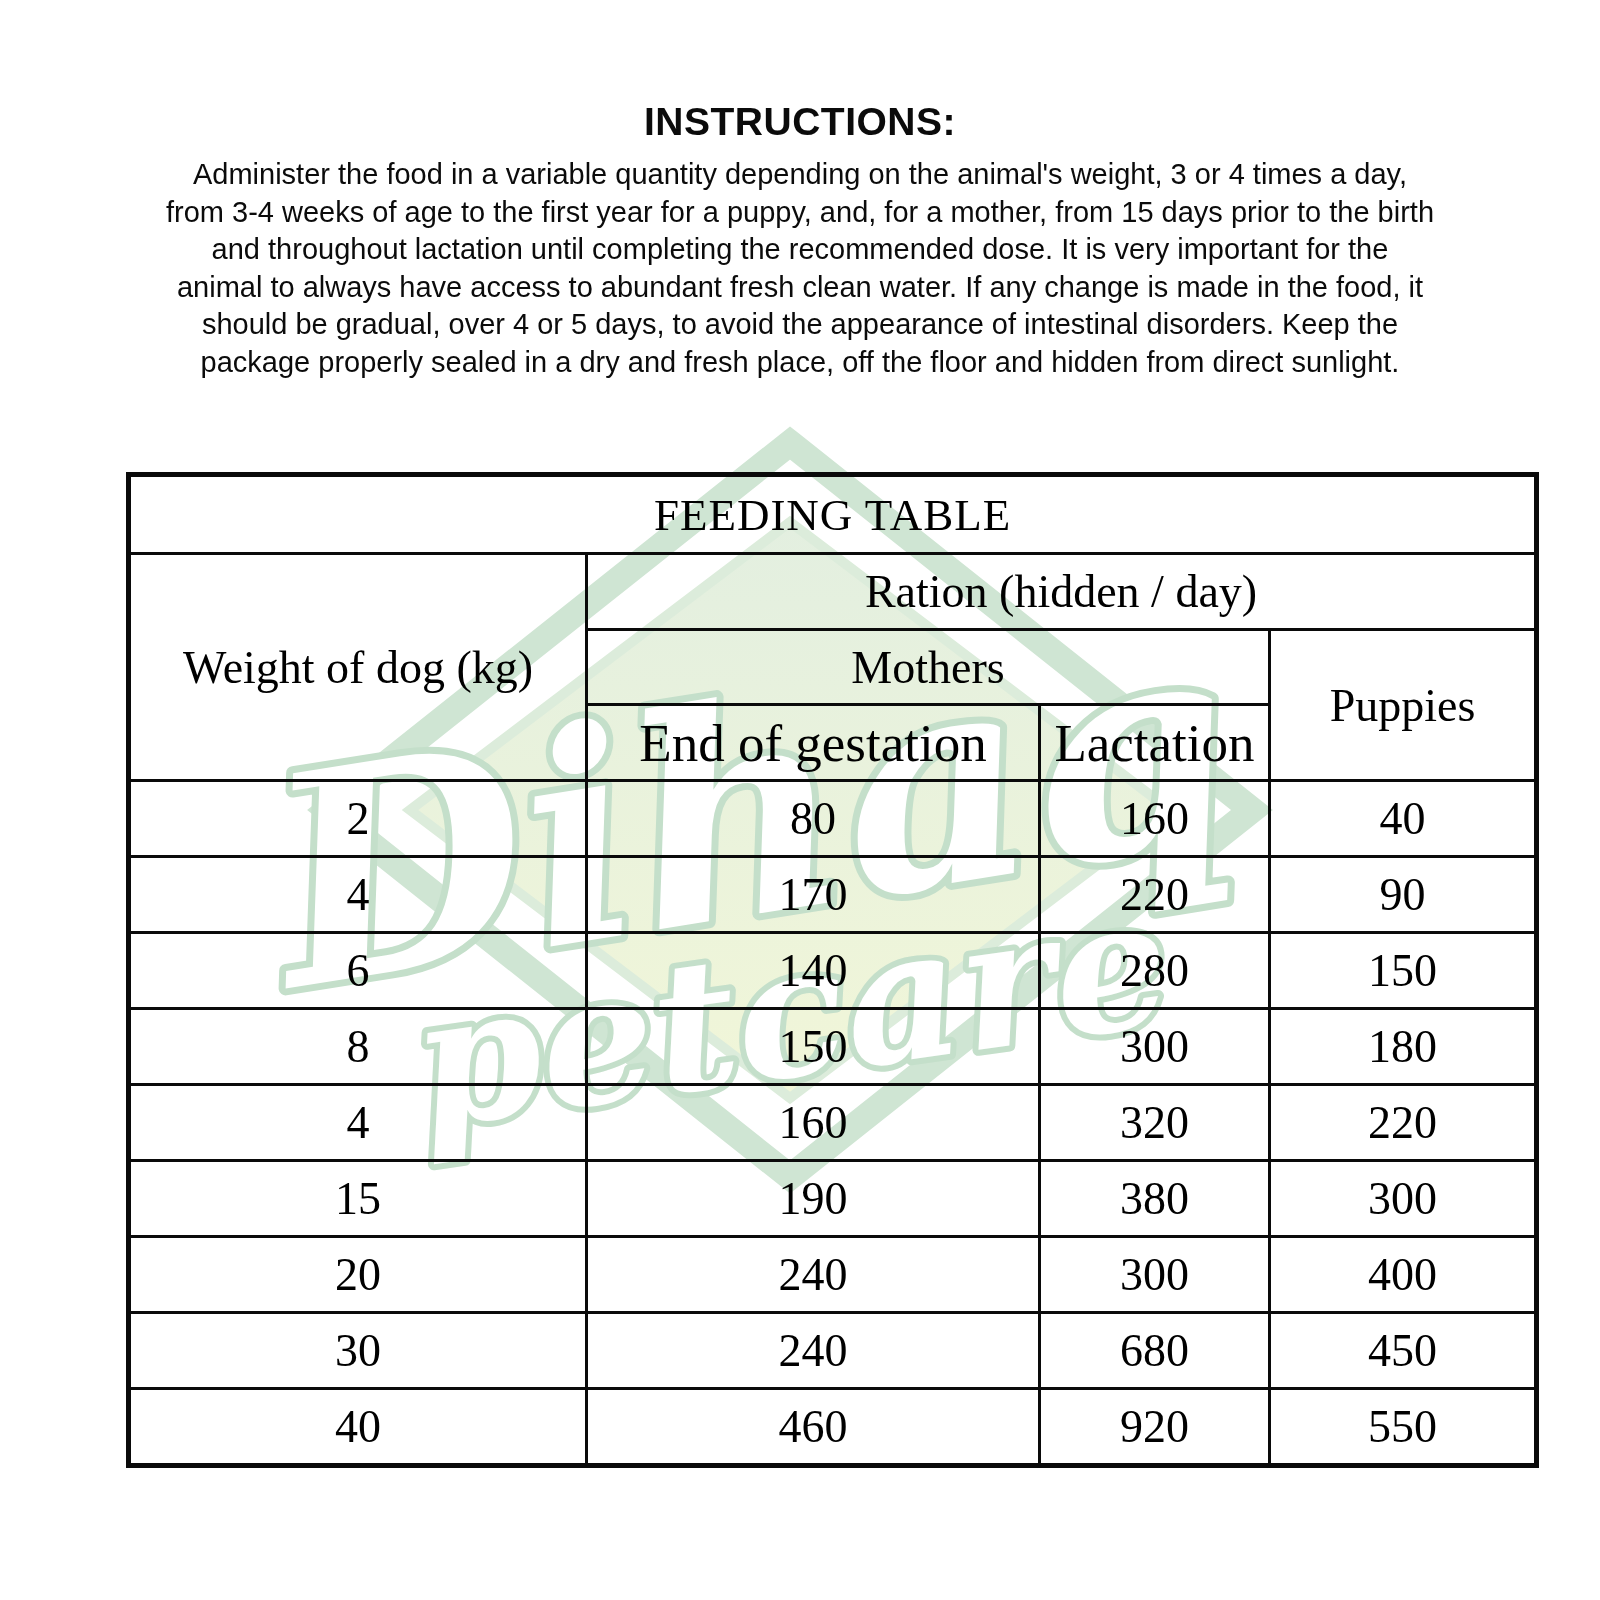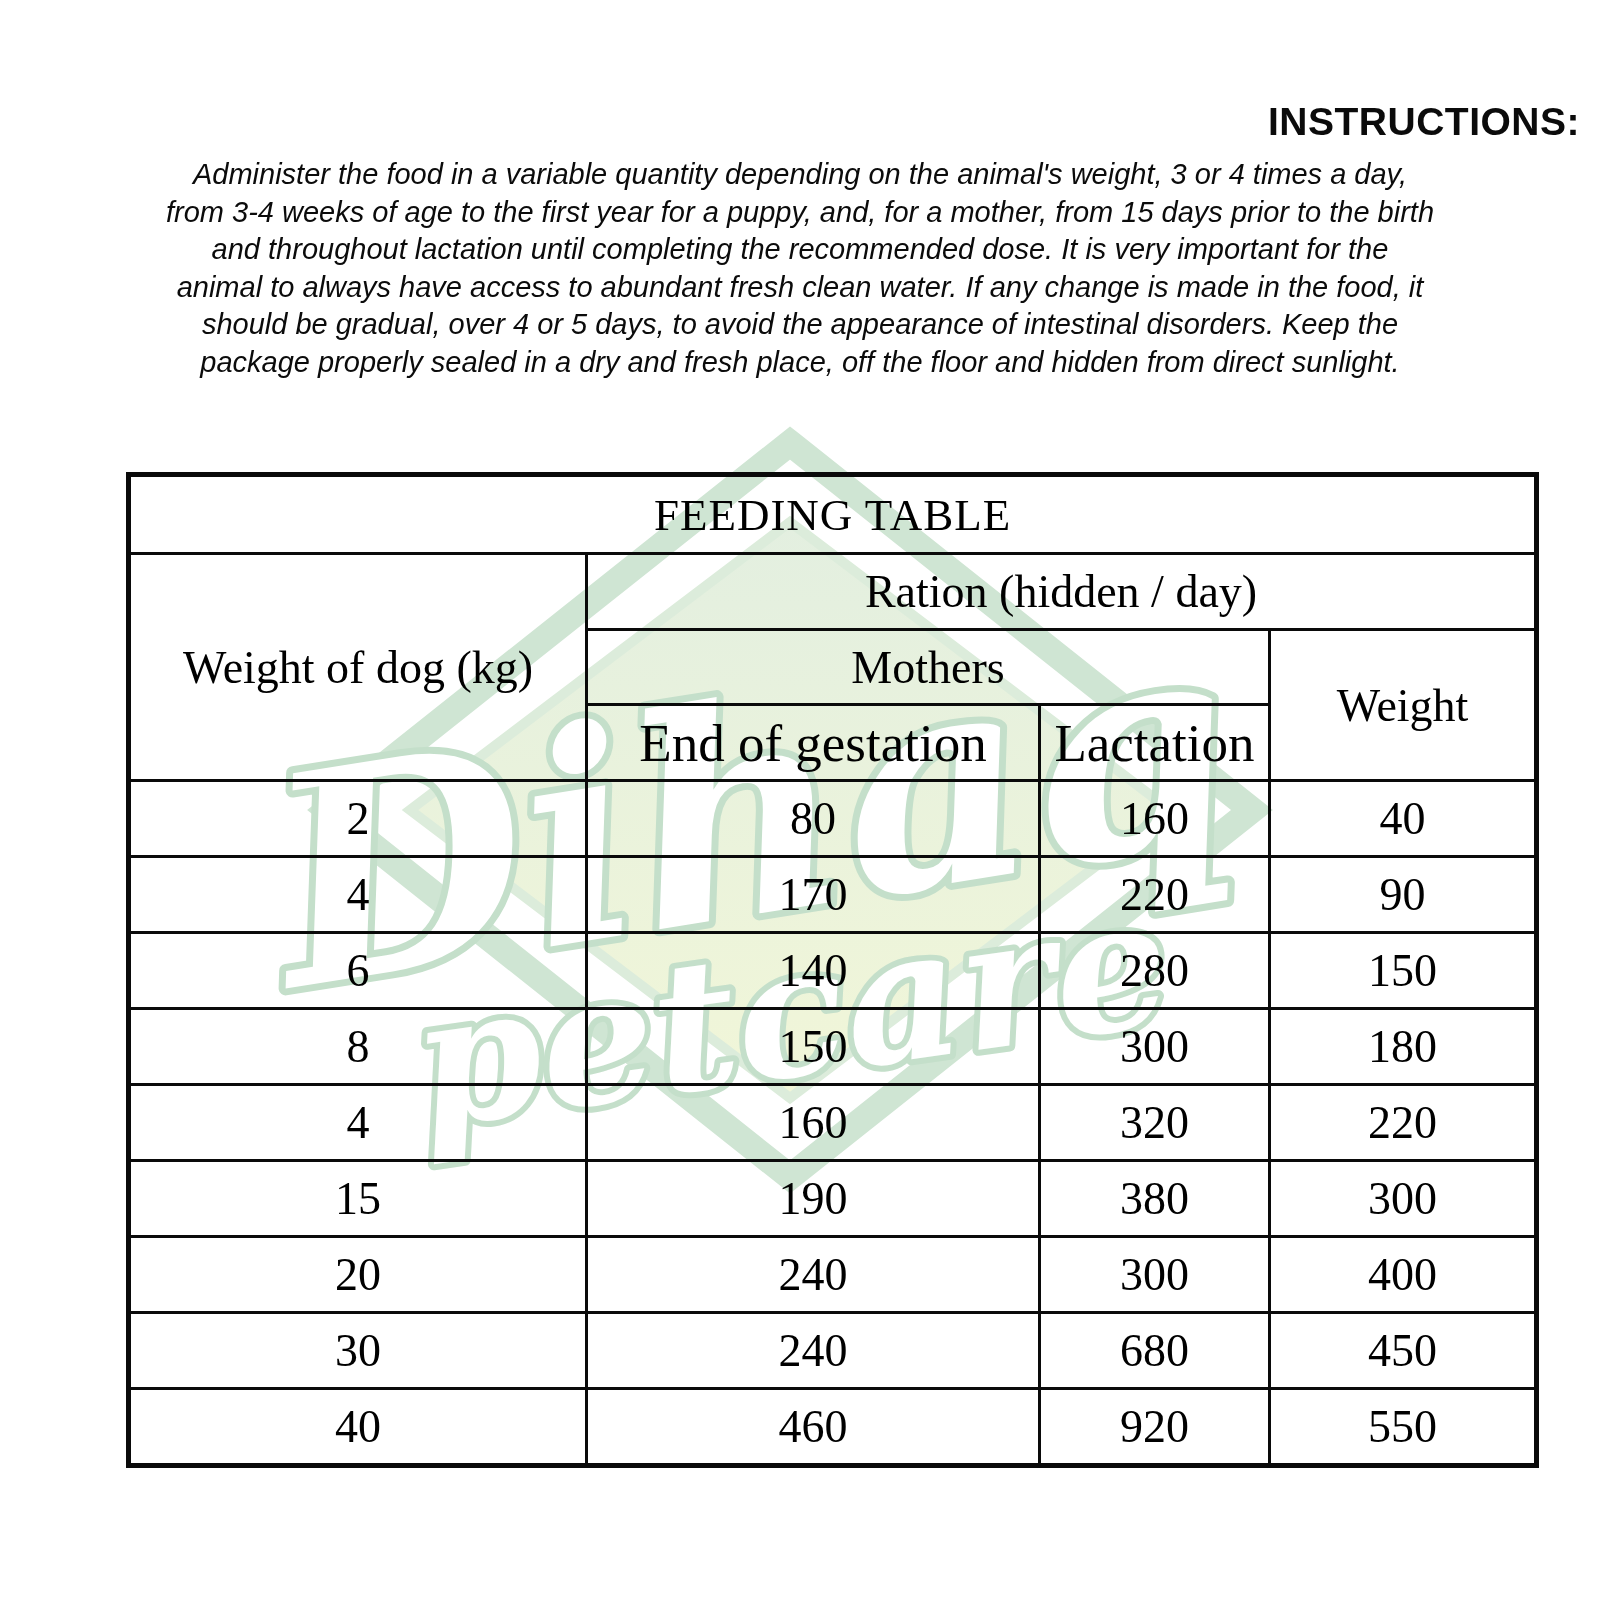--- a/index.html
+++ b/index.html
@@ -19,30 +19,28 @@
     width: 1560px;
     text-align: center;
     z-index: 3;
   }
   .instructions h1 {
     margin: 0 0 12px 0;
     font-size: 39px;
     font-weight: bold;
     letter-spacing: 0.5px;
     font-family: "Liberation Sans", sans-serif;
-    text-align: right;
   }
   .instructions p {
     margin: 12px auto;
     width: 1540px;
     font-size: 29px;
     line-height: 37.5px;
     white-space: pre-line;
     font-family: "Liberation Sans", sans-serif;
-    font-style: italic;
   }
 
   
   .watermark {
     position: absolute;
     left: 0; top: 0;
     z-index: 1;
     pointer-events: none;
   }
   .wm-script {
@@ -121,21 +119,21 @@
   <tbody>
     <tr class="title-row">
       <td colspan="4">FEEDING TABLE</td>
     </tr>
     <tr>
       <td rowspan="3">Weight of dog (kg)</td>
       <td colspan="3">Ration (hidden / day)</td>
     </tr>
     <tr class="subhead-row">
       <td colspan="2">Mothers</td>
-      <td rowspan="2">Weight</td>
+      <td rowspan="2">Puppies</td>
     </tr>
     <tr>
       <td class="small-head">End of gestation</td>
       <td class="small-head">Lactation</td>
     </tr>
   </tbody>
   <tbody>
       <tr>
         <td>2</td>
         <td>80</td>

